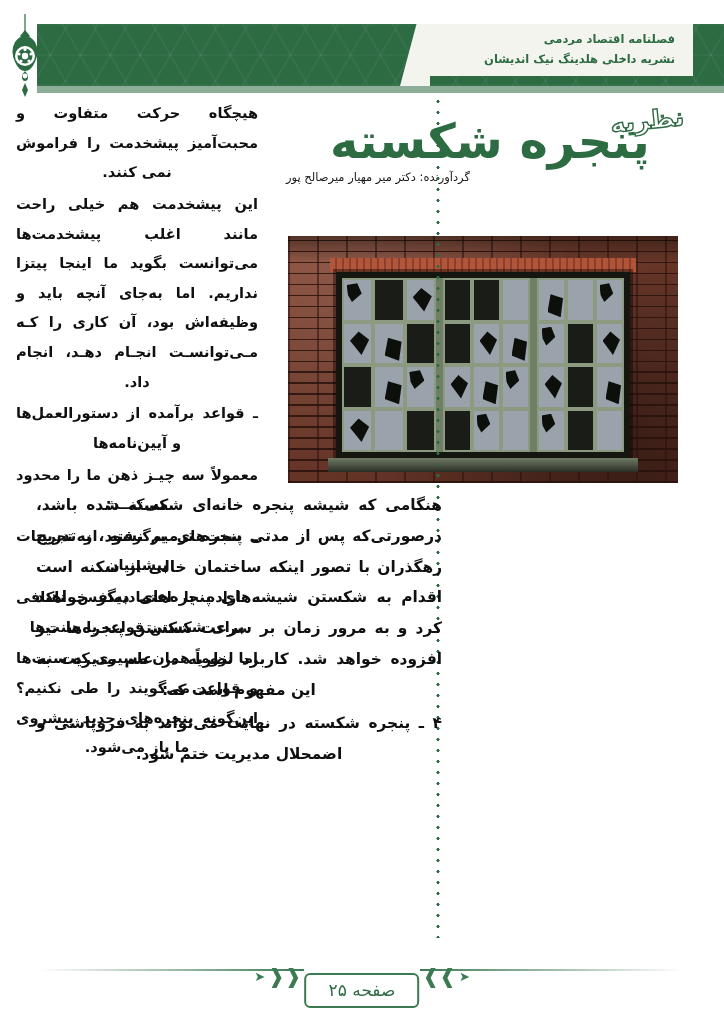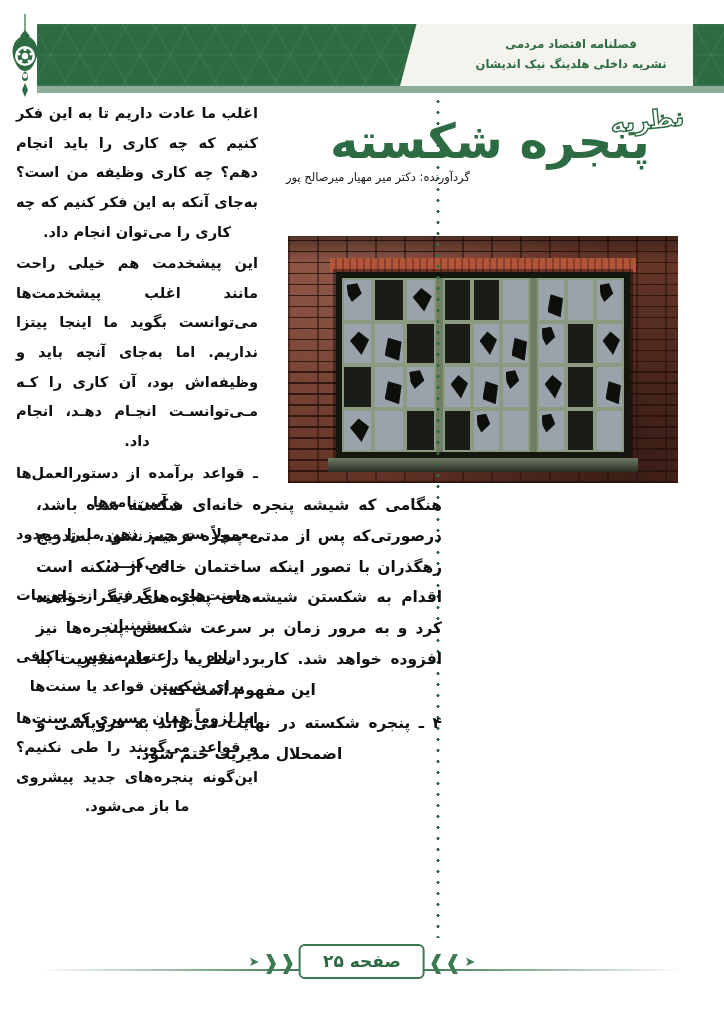--- a/index.html
+++ b/index.html
@@ -47,27 +47,27 @@
     position:absolute;
     left:0; right:0; bottom:-7px;
     height:7px;
     background:#2d6b43;
     opacity:.55;
   }
   .masthead-plate {
     position: absolute;
     right: 31px; top: 6px;
     width: 272px;
-    height: 62px;
+    height: 52px;
     background: #f4f4ef;
     clip-path: polygon(0 0, 100% 0, 100% 100%, 9% 100%, 0 100%);
     -webkit-clip-path: polygon(0 0, 100% 0, 100% 100%, 9% 100%, 0 100%);
     display: flex;
     flex-direction: column;
-    align-items: center;
+    align-items: flex-start;
     justify-content: center;
     padding-right: 18px;
     padding-left: 46px;
     box-sizing: border-box;
   }
   .masthead-plate .ln {
     color: #2d6b43;
     font-size: 11.5px;
     font-weight: bold;
     line-height: 1.7;
@@ -296,24 +296,25 @@
     display: flex;
     align-items: center;
     gap: 3px;
   }
   .badge-box {
     border: 2px solid #3c7a52;
     border-radius: 6px;
     padding: 5px 22px;
     color: #2d6b43;
     font-size: 17px;
-    font-weight: bold;
+    font-weight: normal;
     background: #fff;
     line-height: 1.25;
     direction: rtl;
+    margin-top: 29px;
   }
   .badge-orn {
     color: #3c7a52;
     font-size: 20px;
     line-height: 1;
     font-weight: bold;
   }
   .arrow-head {
     color:#3c7a52;
     font-size:13px;
@@ -451,21 +452,21 @@
   </div>
 
   <div class="col-divider"></div>
 
   <div class="col col-main">
     <p class="para">هنگامی که شیشه پنجره خانه‌ای شکسته شده باشد، درصورتی‌که پس از مدتی پنجره ترمیم نشود، به‌تدریج رهگذران با تصور اینکه ساختمان خالی از سکنه است اقدام به شکستن شیشه‌های پنجره‌های دیگر خواهند کرد و به مرور زمان بر سرعت شکستن پنجره‌ها نیز افزوده خواهد شد. کاربرد نظریه در علم مدیریت به این مفهوم است که:</p>
     <p class="para list-item">۴ ـ پنجره شکسته در نهایت می‌تواند به فروپاشی و اضمحلال مدیریت ختم شود.</p>
   </div>
 
   <div class="col col-side">
-    <p class="para">اغلب ما عادت داریم تا به این فکر کنیم که چه کاری را باید انجام دهم؟ چه کاری وظیفه من است؟ به‌جای آنکه به این فکر کنیم که چه کاری را می‌توان انجام داد.</p>
+    <p class="para">هیچگاه حرکت متفاوت و محبت‌آمیز پیشخدمت را فراموش نمی کنند.</p>
     <p class="para">این پیشخدمت هم خیلی راحت مانند اغلب پیشخدمت‌ها می‌توانست بگوید ما اینجا پیتزا نداریم. اما به‌جای آنچه باید و وظیفه‌اش بود، آن کاری را کـه مـی‌توانسـت انجـام دهـد، انجام داد.</p>
     <p class="para">ـ قواعد برآمده از دستورالعمل‌ها و آیین‌نامه‌ها</p>
     <p class="para">معمولاً سه چیـز ذهن ما را محدود می‌کنــد:</p>
     <p class="para">ـ سنت‌های برگرفته از تجربیات پیشینیان</p>
     <p class="para">ـ اراده یا اعتمادبه‌نفس ناکافی برای شکستن قواعد یا سنت‌ها</p>
     <p class="para">اما لزوماً همان مسیری که سنت‌ها و قواعد می‌گویند را طی نکنیم؟ این‌گونه پنجره‌های جدید پیشروی ما باز می‌شود.</p>
   </div>
 
   <div class="footer">
     <div class="footer-rule left"></div>

